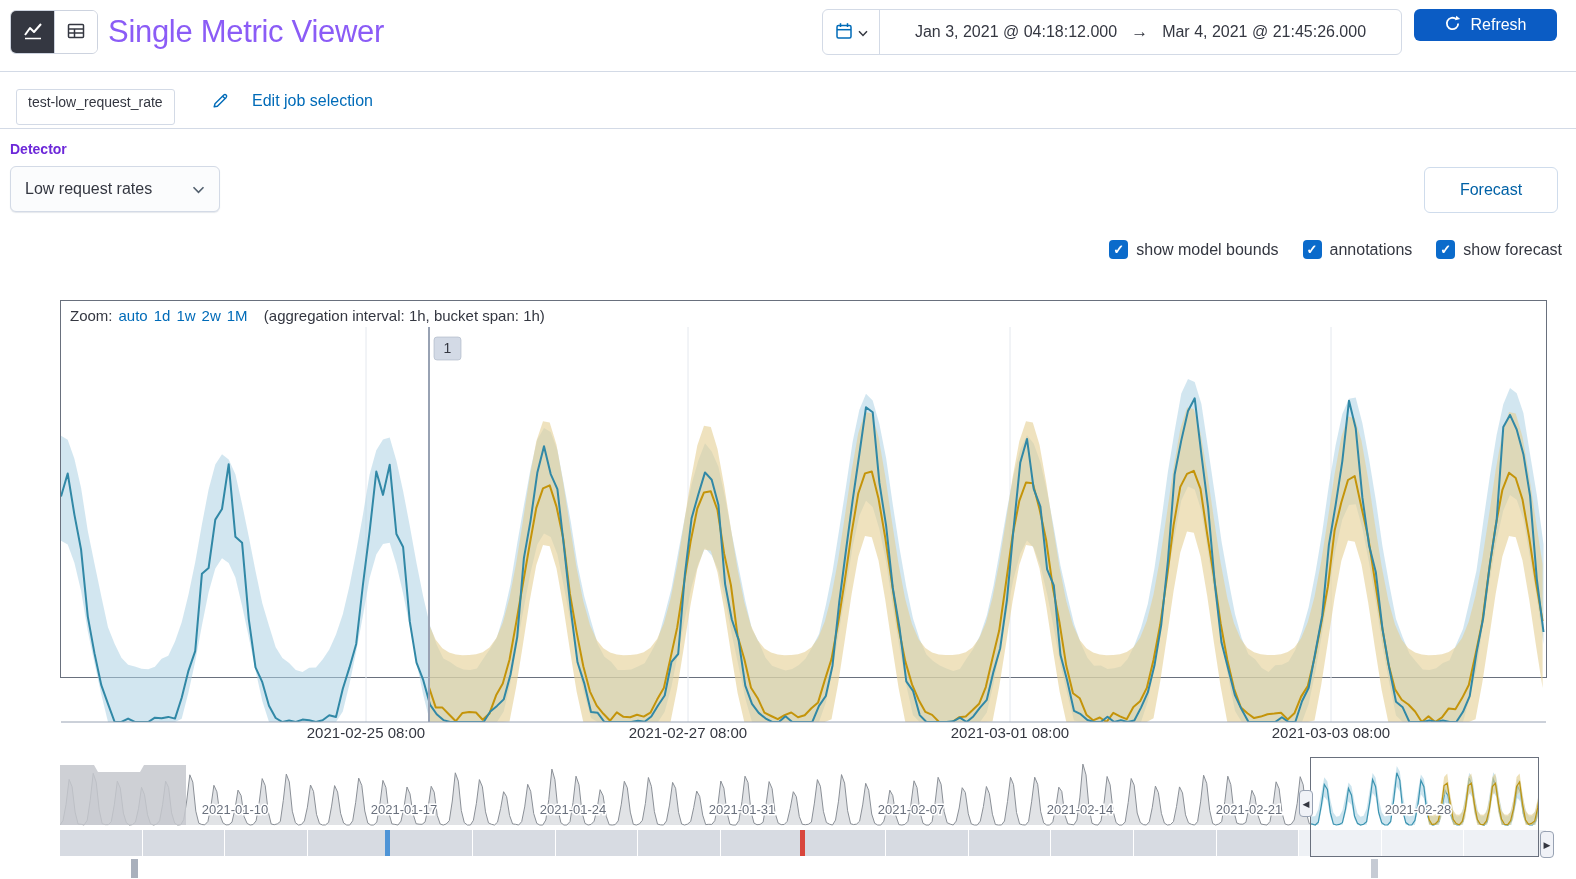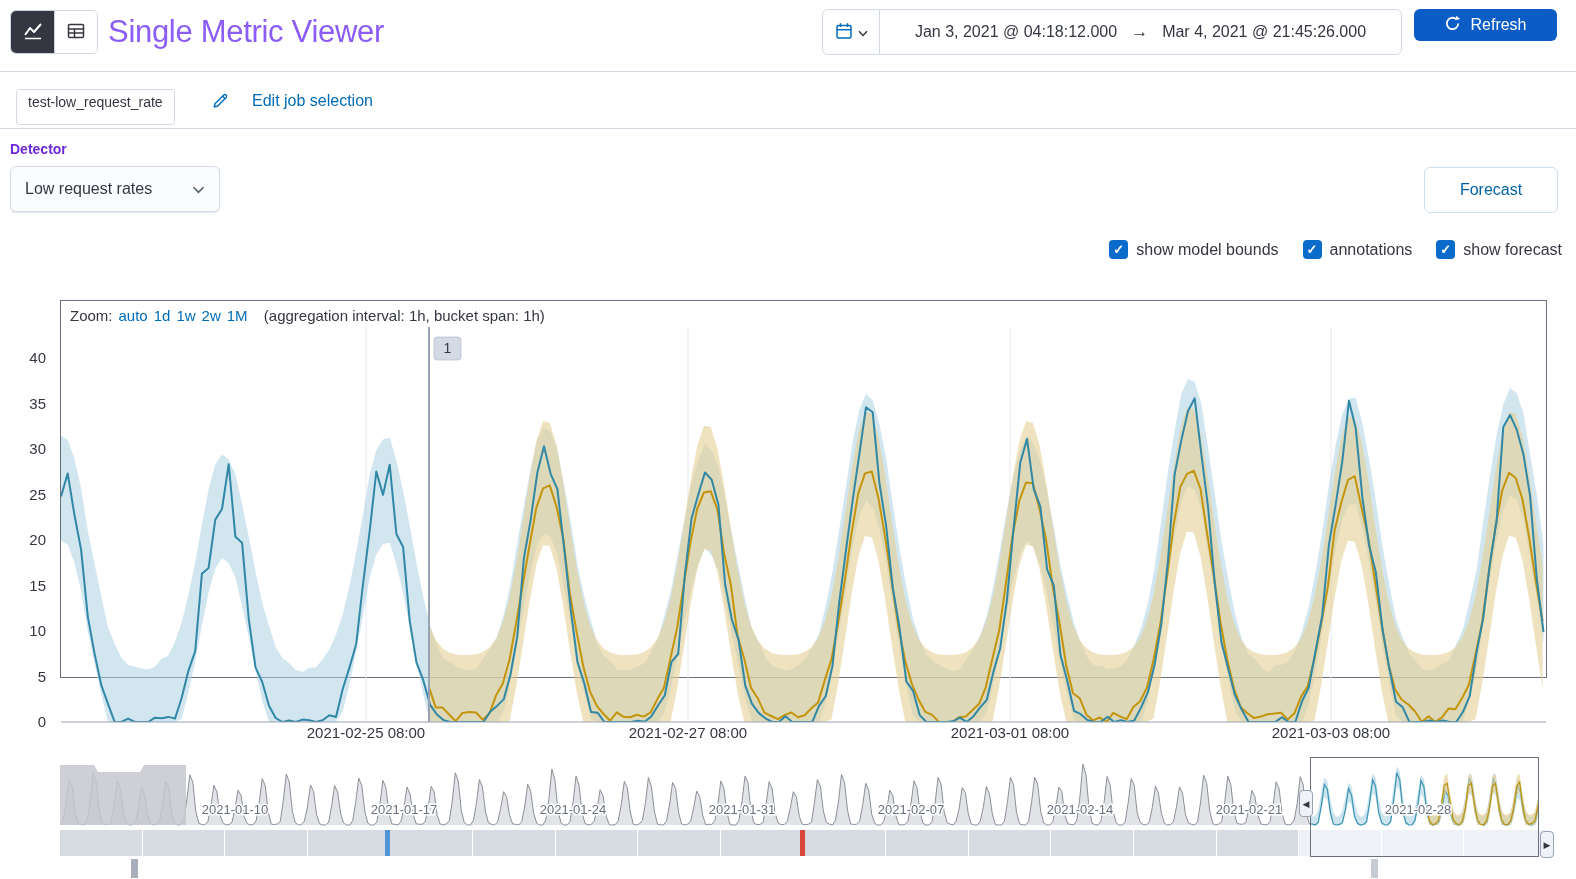--- a/index.html
+++ b/index.html
@@ -159,31 +159,20 @@
     <label class="cb">
       <span class="cb-box">✓</span>
       <span class="cb-label">annotations</span>
     </label>
     <label class="cb">
       <span class="cb-box">✓</span>
       <span class="cb-label">show forecast</span>
     </label>
   </div>
 
-  <div id="y-axis">
-      <div class="y-tick" style="top: 49px;">40</div>
-      <div class="y-tick" style="top: 94.5px;">35</div>
-      <div class="y-tick" style="top: 140px;">30</div>
-      <div class="y-tick" style="top: 185.5px;">25</div>
-      <div class="y-tick" style="top: 231px;">20</div>
-      <div class="y-tick" style="top: 276.5px;">15</div>
-      <div class="y-tick" style="top: 322px;">10</div>
-      <div class="y-tick" style="top: 367.5px;">5</div>
-      <div class="y-tick" style="top: 413px;">0</div>
-    </div>
   <div class="chart-panel">
     <div class="zoom-row">
       <span>Zoom:</span><span id="zoom-options"><span class="zoom-link">auto</span><span class="zoom-link">1d</span><span class="zoom-link">1w</span><span class="zoom-link">2w</span><span class="zoom-link">1M</span></span>
       <span class="zoom-note">(aggregation interval: 1h, bucket span: 1h)</span>
     </div>
     <svg id="main-svg" width="1485" height="445">
         <defs>
           <clipPath id="mc">
             <rect x="0" y="24" width="1485" height="397"></rect>
           </clipPath>

